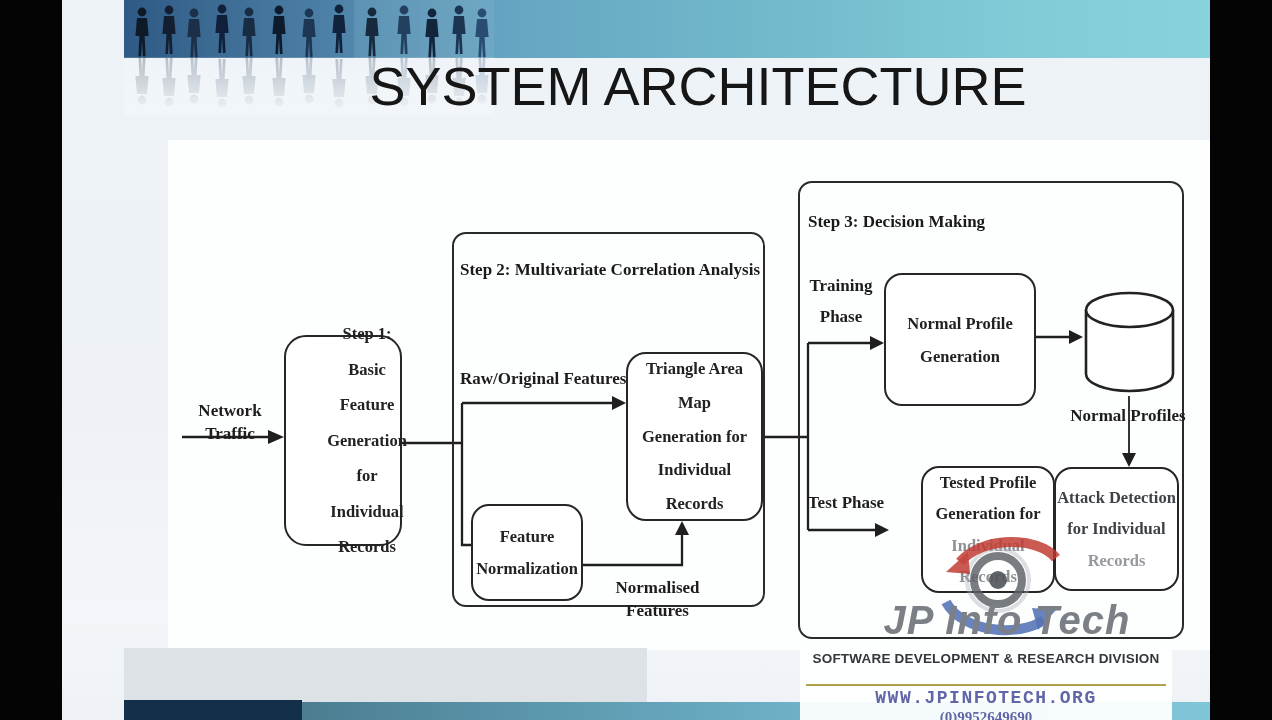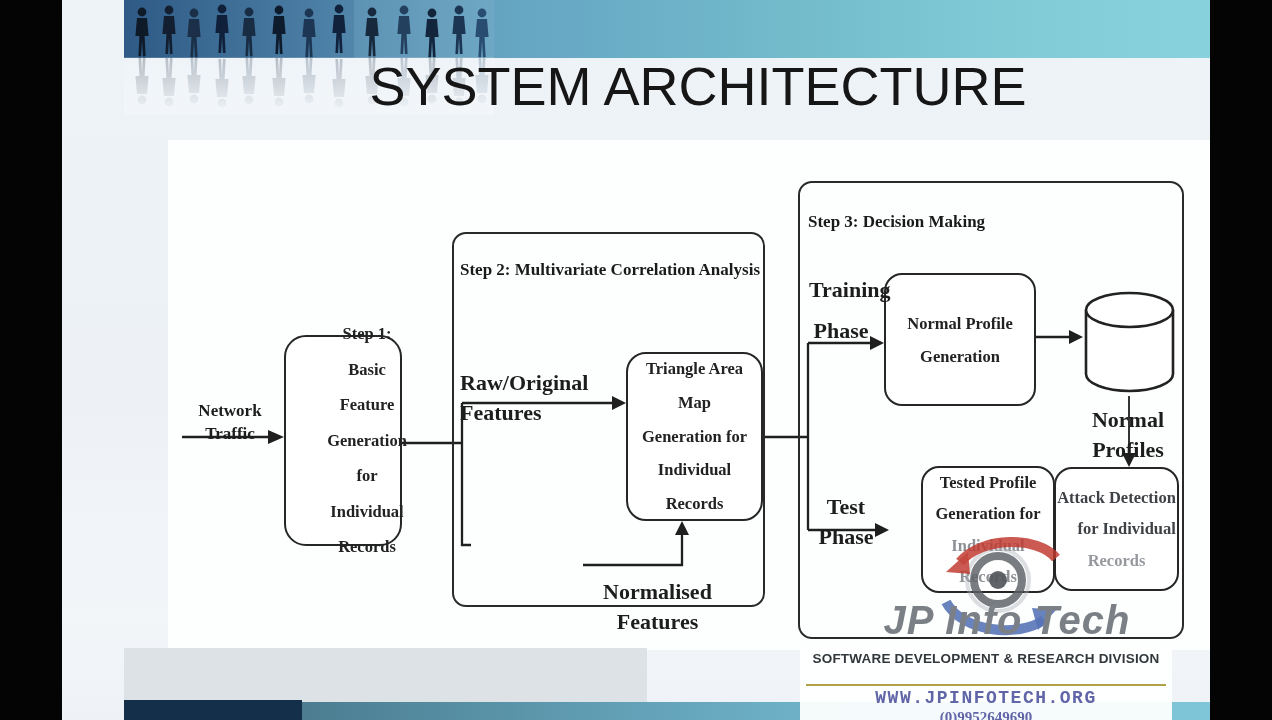--- a/index.html
+++ b/index.html
@@ -29,21 +29,21 @@
   
   .diagram{position:absolute;left:106px;top:140px;width:1046px;height:510px;
            background:#fdfefe;z-index:2;}
   .connectors{position:absolute;left:0;top:0;width:1046px;height:510px;}
 
   .dg{position:absolute;box-sizing:border-box;font-family:"Liberation Serif","DejaVu Serif",serif;color:#222;}
   .container-box{border:2px solid #2a2a2a;border-radius:14px;background:transparent;}
   .node{border:2.4px solid #262626;background:#fff;display:flex;flex-direction:column;
         align-items:center;justify-content:center;text-align:center;font-weight:700;}
   .pre{white-space:pre-line;}
-  .lbl{font-weight:700;font-size:22px;color:#1d1d1d;text-align:center;line-height:1.35;}
+  .lbl{font-weight:700;font-size:17px;color:#1d1d1d;text-align:center;line-height:1.35;}
   .sec-title{font-weight:700;font-size:17px;color:#1a1a1a;}
 
   .faded1{color:#8d9196;}
   .main2{color:#3e4246;}
   .faded2{color:#95999e;}
 
   
   .wm-logo{position:absolute;left:872px;top:528px;width:132px;height:132px;z-index:5;opacity:.92;}
   .wm-text{position:absolute;left:795px;top:598px;width:300px;z-index:5;text-align:center;
            font-family:"Liberation Sans",sans-serif;font-style:italic;font-weight:700;
@@ -161,31 +161,33 @@
       <div class="dg node pre" style="left:116px;top:195px;width:118px;height:211px;border-radius:22px;font-size:16.5px;line-height:2.15;padding-left:48px;">Step 1:
 Basic Feature
 Generation for
 Individual
 Records</div>
 
       <div class="dg node pre" style="left:458px;top:212px;width:137px;height:169px;border-radius:20px;font-size:16.5px;line-height:2.05;">Triangle Area Map
 Generation for
 Individual Records</div>
 
+      <div class="dg node pre" style="left:303px;top:364px;width:112px;height:97px;border-radius:18px;font-size:16.5px;line-height:1.9;">Feature
+Normalization</div>
 
       <div class="dg node pre" style="left:716px;top:133px;width:152px;height:133px;border-radius:18px;font-size:16.5px;line-height:2.0;">Normal Profile
 Generation</div>
 
       <div class="dg node" style="left:753px;top:326px;width:134px;height:127px;border-radius:18px;font-size:16.5px;line-height:1.9;align-items:center;">
         <span class="pre">Tested Profile
 Generation for</span>
         <span class="faded1">Individual Records</span>
       </div>
 
-      <div class="dg node" style="left:886px;top:327px;width:125px;height:124px;border-radius:18px;font-size:16.5px;line-height:1.9;text-align:right;">
+      <div class="dg node" style="left:886px;top:327px;width:125px;height:124px;border-radius:18px;font-size:16.5px;line-height:1.9;">
         <span class="pre main2">Attack Detection
 for Individual</span>
         <span class="faded2">Records</span>
       </div>
 
       <svg class="dg" style="left:915px;top:150px;" width="93" height="106" viewBox="0 0 93 106">
         <path d="M3 20 V84 A43.5 17 0 0 0 90 84 V20" fill="#ffffff" stroke="#222" stroke-width="2.6"></path>
         <ellipse cx="46.5" cy="20" rx="43.5" ry="17" fill="#ffffff" stroke="#222" stroke-width="2.6"></ellipse>
       </svg>
 

